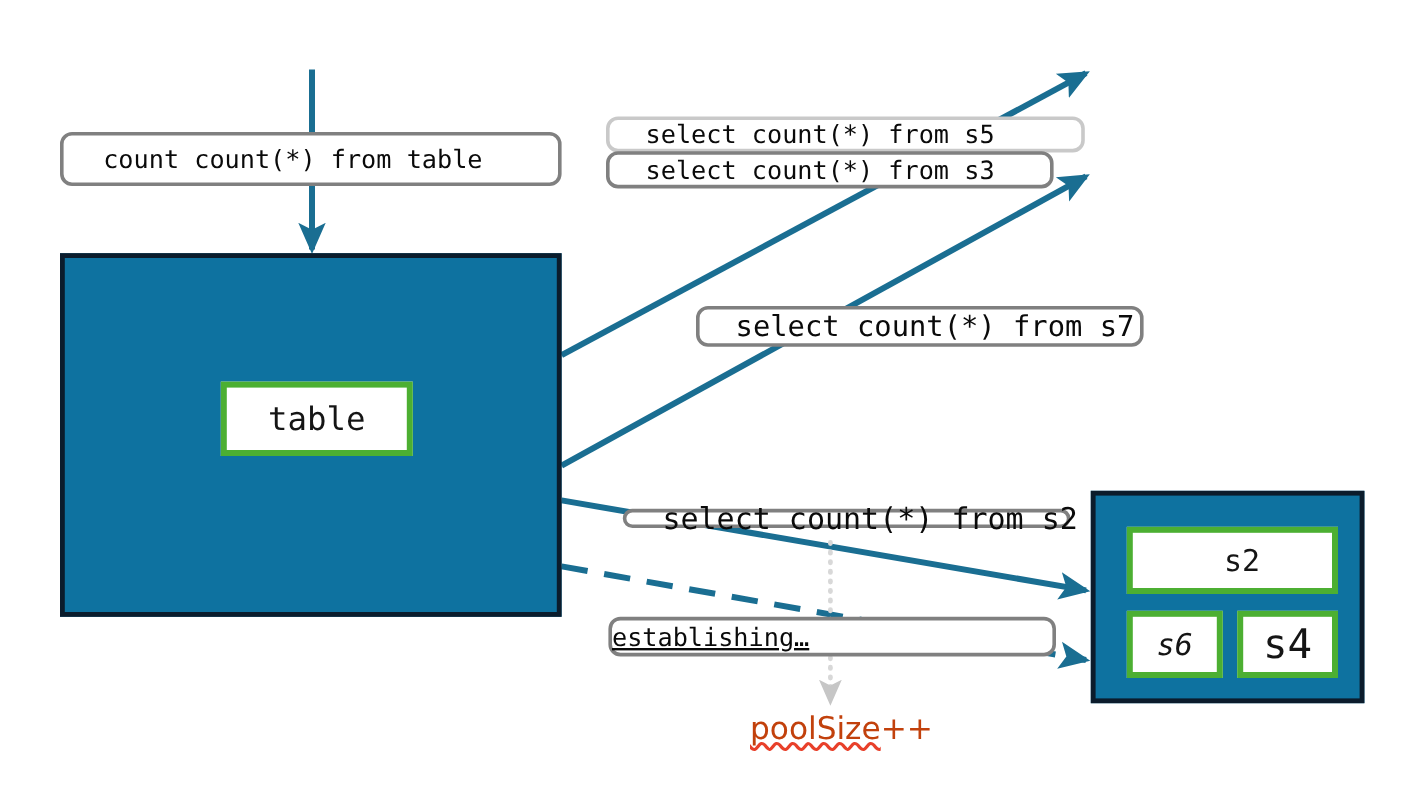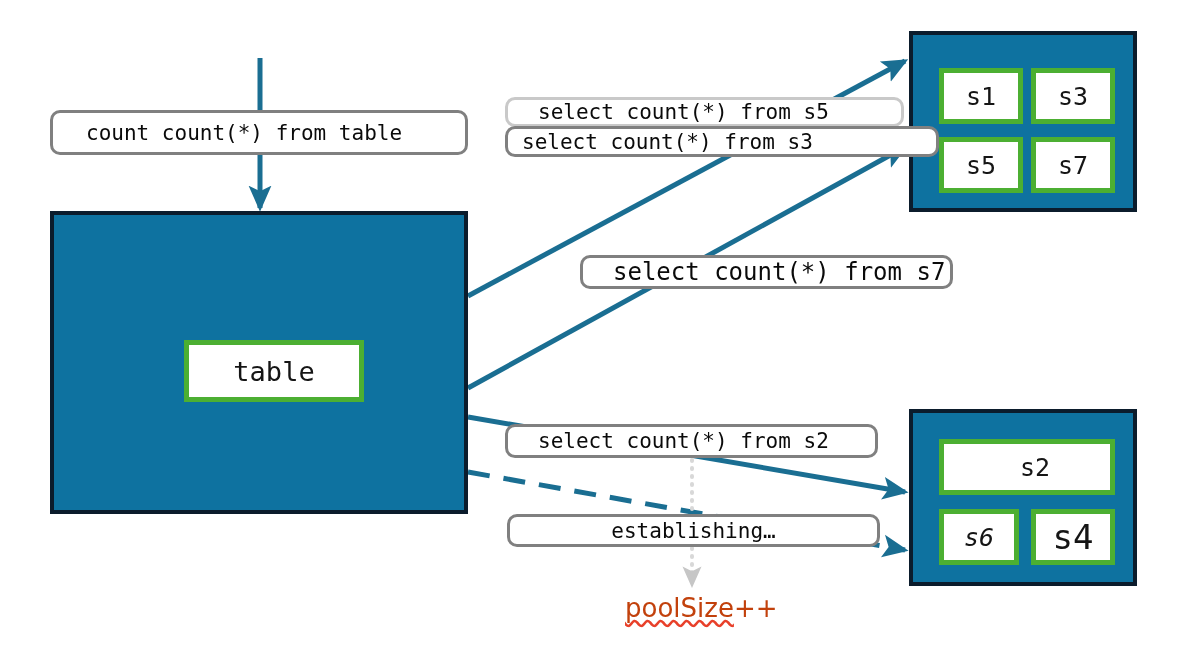--- a/index.html
+++ b/index.html
@@ -117,39 +117,25 @@
     <g>
       <line x1="468" y1="472" x2="905" y2="550" stroke="#1A6E92" stroke-width="5" stroke-dasharray="22 14" marker-end="url(#arrowTeal)"></line>
     </g>
 
     <g>
       <line x1="692" y1="452" x2="692" y2="585" stroke="#d8d8d8" stroke-width="4" stroke-dasharray="1 7" stroke-linecap="round" marker-end="url(#arrowGray)"></line>
     </g>
   </svg>
 
   <div class="db-box" style="left:50px; top:211px; width:418px; height:303px;">
-    <div class="node-chip" style="left:130px; top:103px; width:180px; height:62px; font-size:27px;margin-top:22px;">
+    <div class="node-chip" style="left:130px; top:103px; width:160px; height:62px; font-size:27px;">
       <span>table</span>
     </div>
   </div>
 
-  <div class="db-box" style="left:909px; top:31px; width:228px; height:181px;">
-    <div class="node-chip" style="left:26px; top:33px; width:84px; height:56px; font-size:25px;">
-      <span>s1</span>
-    </div>
-    <div class="node-chip" style="left:118px; top:33px; width:84px; height:56px; font-size:25px;">
-      <span>s3</span>
-    </div>
-    <div class="node-chip" style="left:26px; top:102px; width:84px; height:56px; font-size:25px;">
-      <span>s5</span>
-    </div>
-    <div class="node-chip" style="left:118px; top:102px; width:84px; height:56px; font-size:25px;">
-      <span>s7</span>
-    </div>
-  </div>
 
   <div class="db-box" style="left:909px; top:409px; width:228px; height:177px;">
     <div class="node-chip" style="left:26px; top:26px; width:176px; height:56px; font-size:25px;padding-left:16px;">
       <span>s2</span>
     </div>
     <div class="node-chip" style="left:26px; top:96px; width:80px; height:56px; font-size:25px;font-style:italic;">
       <span>s6</span>
     </div>
     <div class="node-chip" style="left:118px; top:96px; width:84px; height:56px; font-size:34px;">
       <span>s4</span>
@@ -157,33 +143,33 @@
   </div>
 
   <div class="label-pill" style="left:50px; top:110px; width:418px; height:45px; padding-left:33px; font-size:21px;">
     <span class="pill-text">count count(*) from table</span>
   </div>
 
   <div class="label-pill faded" style="left:505px; top:97px; width:399px; height:30px; padding-left:30px; font-size:21px;">
     <span class="pill-text">select count(*) from s5</span>
   </div>
 
-  <div class="label-pill" style="left:505px; top:126px; width:434px; height:31px; padding-left:14px; font-size:21px;">
+  <div class="label-pill" style="left:505px; top:126px; width:373px; height:31px; padding-left:30px; font-size:21px;">
     <span class="pill-text">select count(*) from s3</span>
   </div>
 
   <div class="label-pill" style="left:580px; top:255px; width:373px; height:34px; padding-left:30px; font-size:24px;">
     <span class="pill-text">select count(*) from s7</span>
   </div>
 
-  <div class="label-pill" style="left:505px; top:424px; width:373px; height:34px; padding-left:30px; font-size:21px;">
+  <div class="label-pill" style="left:519px; top:424px; width:373px; height:16px; padding-left:30px; font-size:25px;">
     <span class="pill-text">select count(*) from s2</span>
   </div>
 
   <div class="label-pill center-text" style="left:507px; top:514px; width:373px; height:33px; font-size:21px;">
-    <span class="pill-text" style="text-align:center;">establishing…</span>
+    <span class="pill-text" style="text-align:left;text-decoration:underline;">establishing…</span>
   </div>
 
   <div class="ghost-text" style="left:625px; top:593px; font-size:26px;">
     <span class="spell">poolSize</span><span>++</span>
   </div>
 
 </div>
 
 </body></html>

